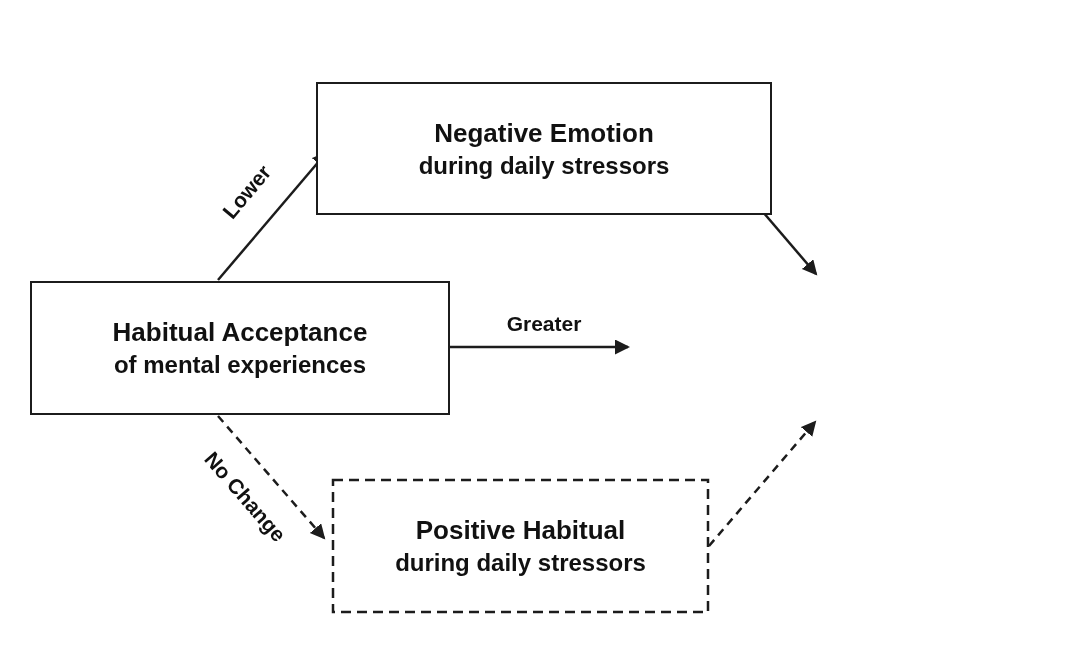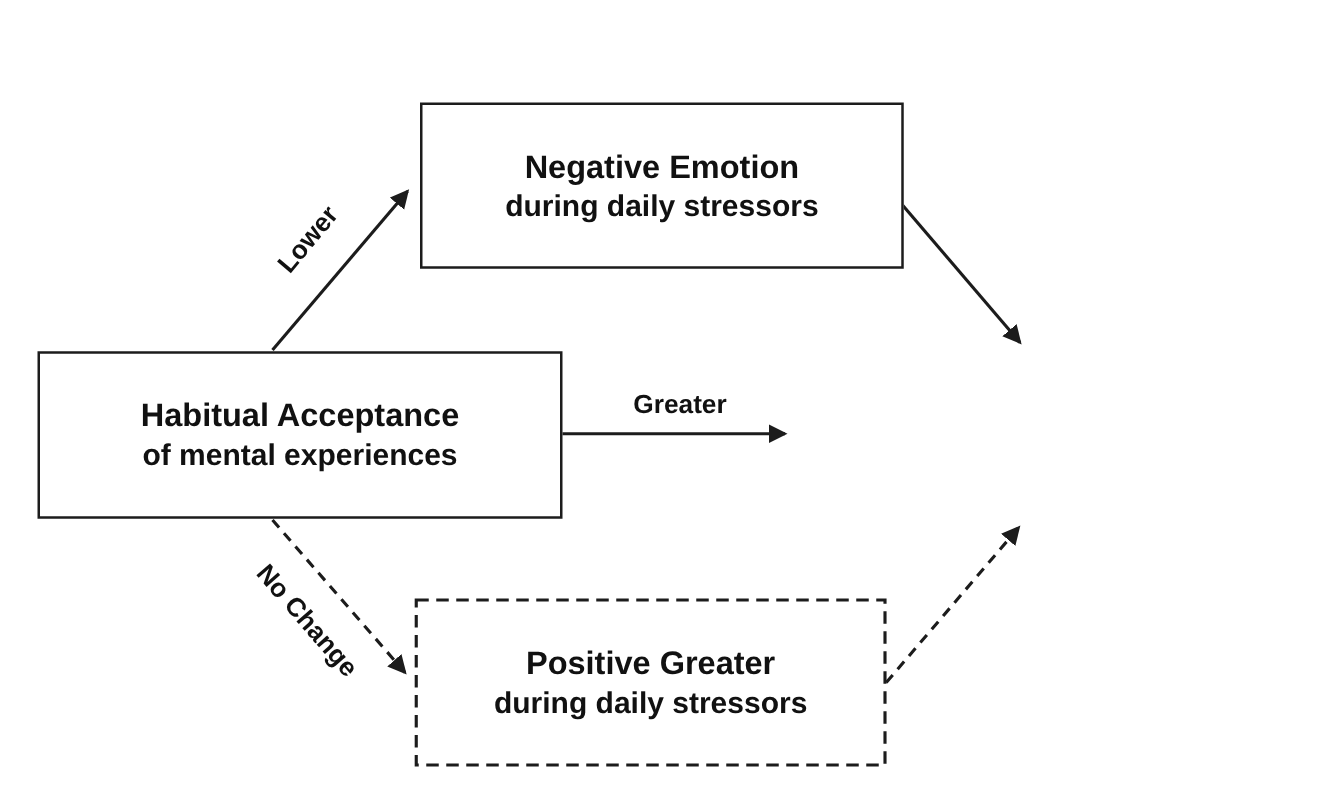--- a/index.html
+++ b/index.html
@@ -63,21 +63,21 @@
     left: 544px;
     top: 324px;
     transform: translate(-50%, -50%);
   }
   #label-nochange {
     left: 245px;
     top: 497px;
     transform: translate(-50%, -50%) rotate(49deg);
   }
   
-  #node-negative   { left: 336px; top: 82px;  width: 387px; height: 133px; }
+  #node-negative   { left: 316px; top: 82px;  width: 456px; height: 133px; }
   #node-habitual   { left: 30px;  top: 281px; width: 420px; height: 134px; }
   #node-psych      { left: 637px; top: 281px; width: 374px; height: 133px; }
   #node-positive   { left: 332px; top: 479px; width: 377px; height: 134px; }
 </style>
 </head>
 <body>
 
 <div class="canvas">
 
   <svg class="arrow-layer" viewBox="0 0 1066 647" xmlns="http://www.w3.org/2000/svg">
@@ -105,21 +105,21 @@
     <div class="node-subtitle">during daily stressors</div>
   </div>
 
   <div class="node solid" id="node-habitual">
     <div class="node-title">Habitual Acceptance</div>
     <div class="node-subtitle">of mental experiences</div>
   </div>
 
 
   <div class="node borderless" id="node-positive">
-    <div class="node-title">Positive Greater</div>
+    <div class="node-title">Positive Habitual</div>
     <div class="node-subtitle">during daily stressors</div>
   </div>
 
   <div class="edge-label" id="label-lower">Lower</div>
   <div class="edge-label" id="label-greater">Greater</div>
   <div class="edge-label" id="label-nochange">No Change</div>
 
 </div>
 
 </body></html>

